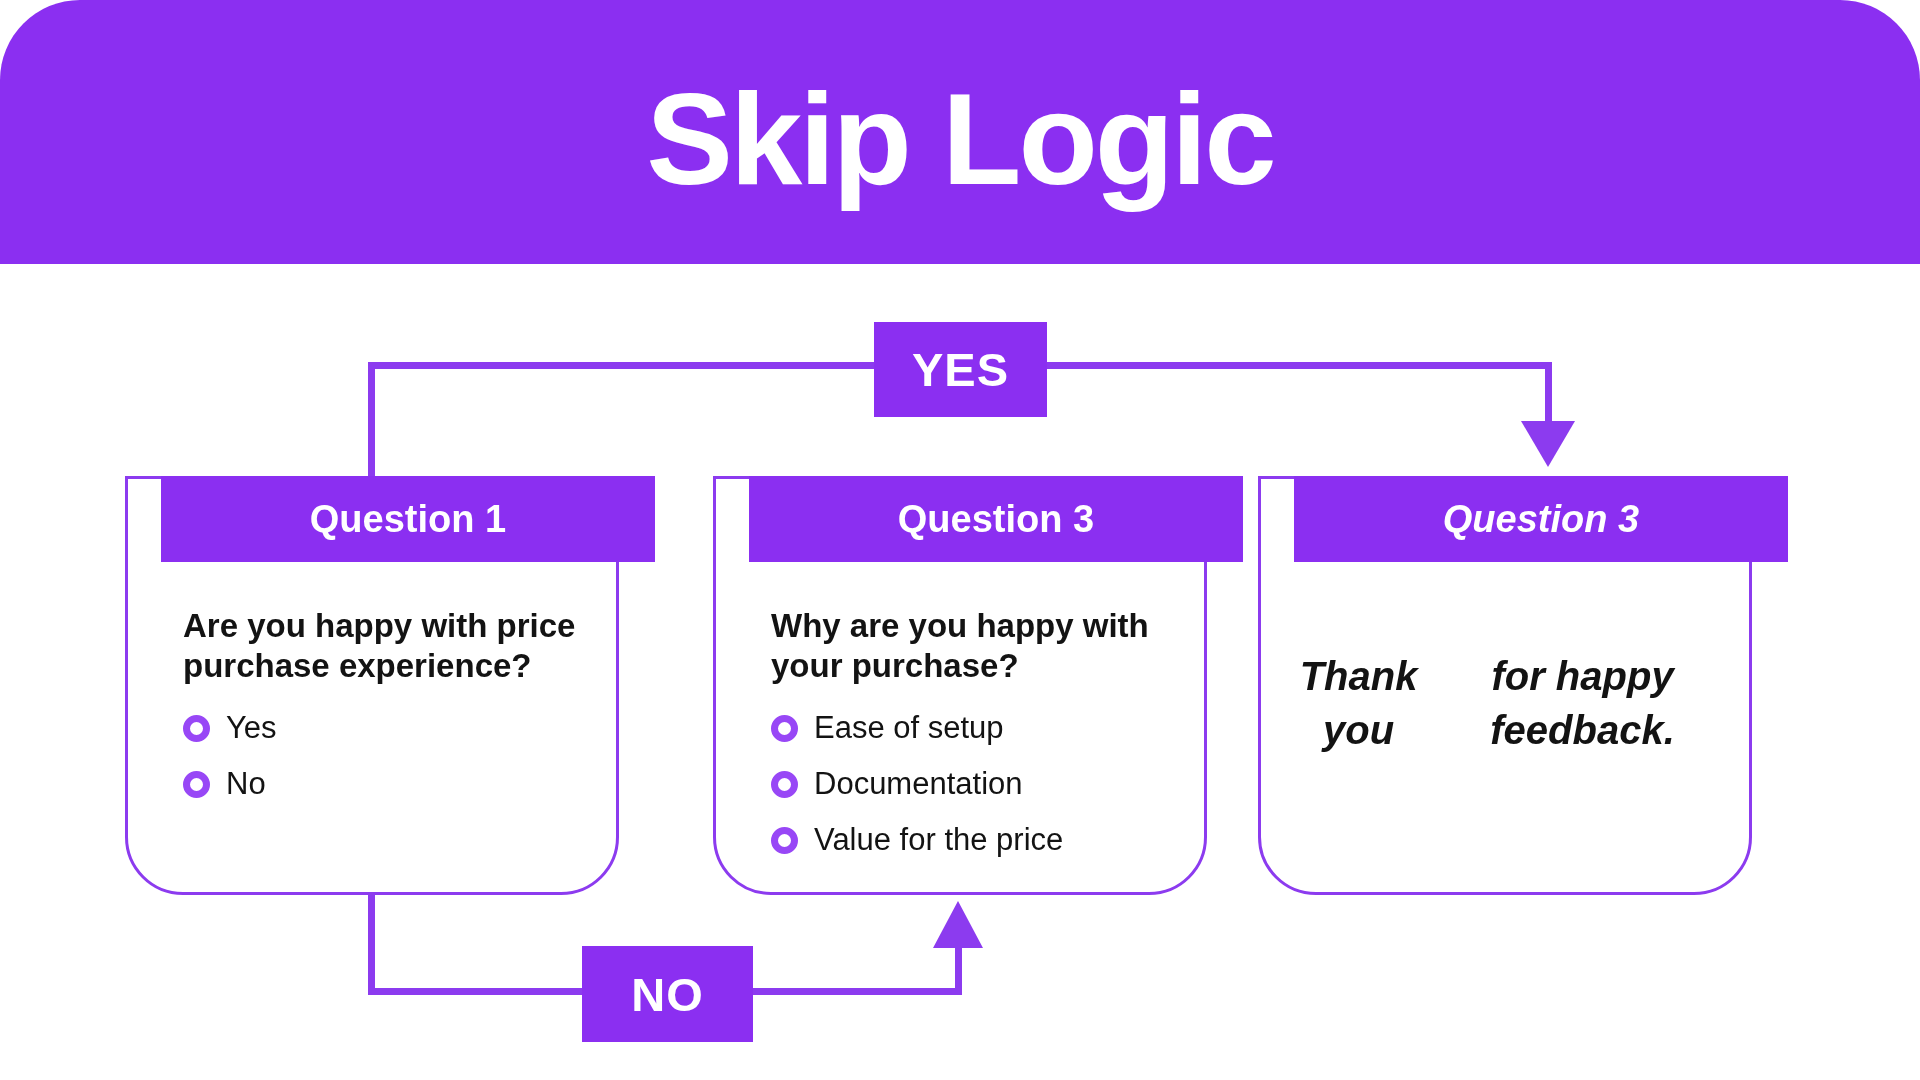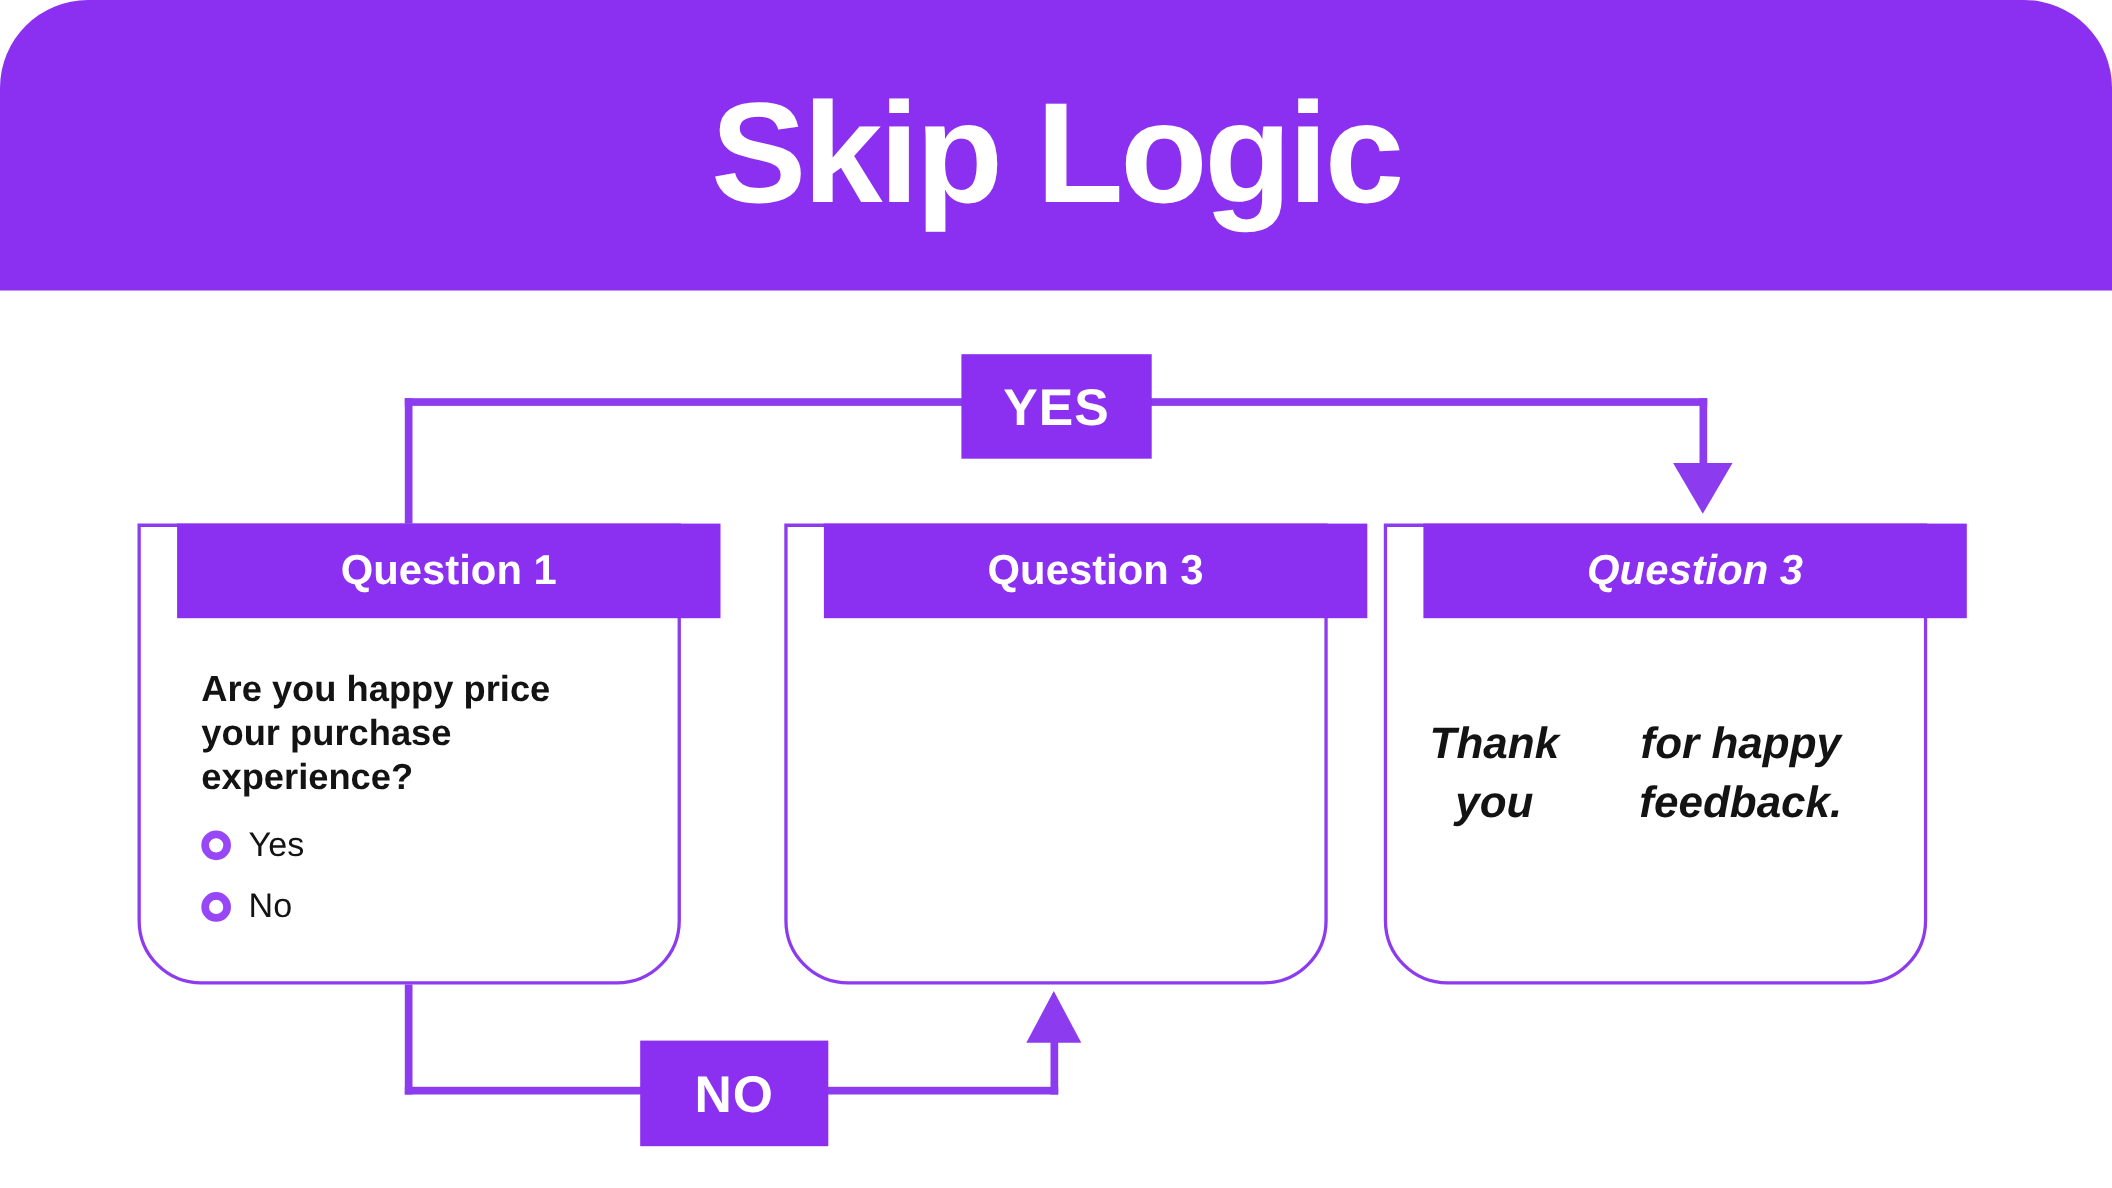--- a/index.html
+++ b/index.html
@@ -110,35 +110,50 @@
   <div class="arrow arrow-up"></div>
   <div class="badge no">
     <span>NO</span>
   </div>
 
   <section class="card q1">
     <div class="card-header">
       <span>Question 1</span>
     </div>
     <div class="card-body">
-      <p class="question">Are you happy price your purchase experience?</p>
+      <p class="question">Are you happy with price purchase experience?</p>
       <div class="option">
         <span class="radio"></span>
         <span>Yes</span>
       </div>
       <div class="option">
         <span class="radio"></span>
         <span>No</span>
       </div>
     </div>
   </section>
 
   <section class="card q2">
     <div class="card-header">
       <span>Question 3</span>
+    </div>
+    <div class="card-body">
+      <p class="question">Why are you happy with your purchase?</p>
+      <div class="option">
+        <span class="radio"></span>
+        <span>Ease of setup</span>
+      </div>
+      <div class="option">
+        <span class="radio"></span>
+        <span>Documentation</span>
+      </div>
+      <div class="option">
+        <span class="radio"></span>
+        <span>Value for the price</span>
+      </div>
     </div>
   </section>
 
   <section class="card q3">
     <div class="card-header">
       <span>Question 3</span>
     </div>
     <div class="card-body center">
       <div class="thanks">Thank you</div>
       <div class="thanks">for happy feedback.</div>

